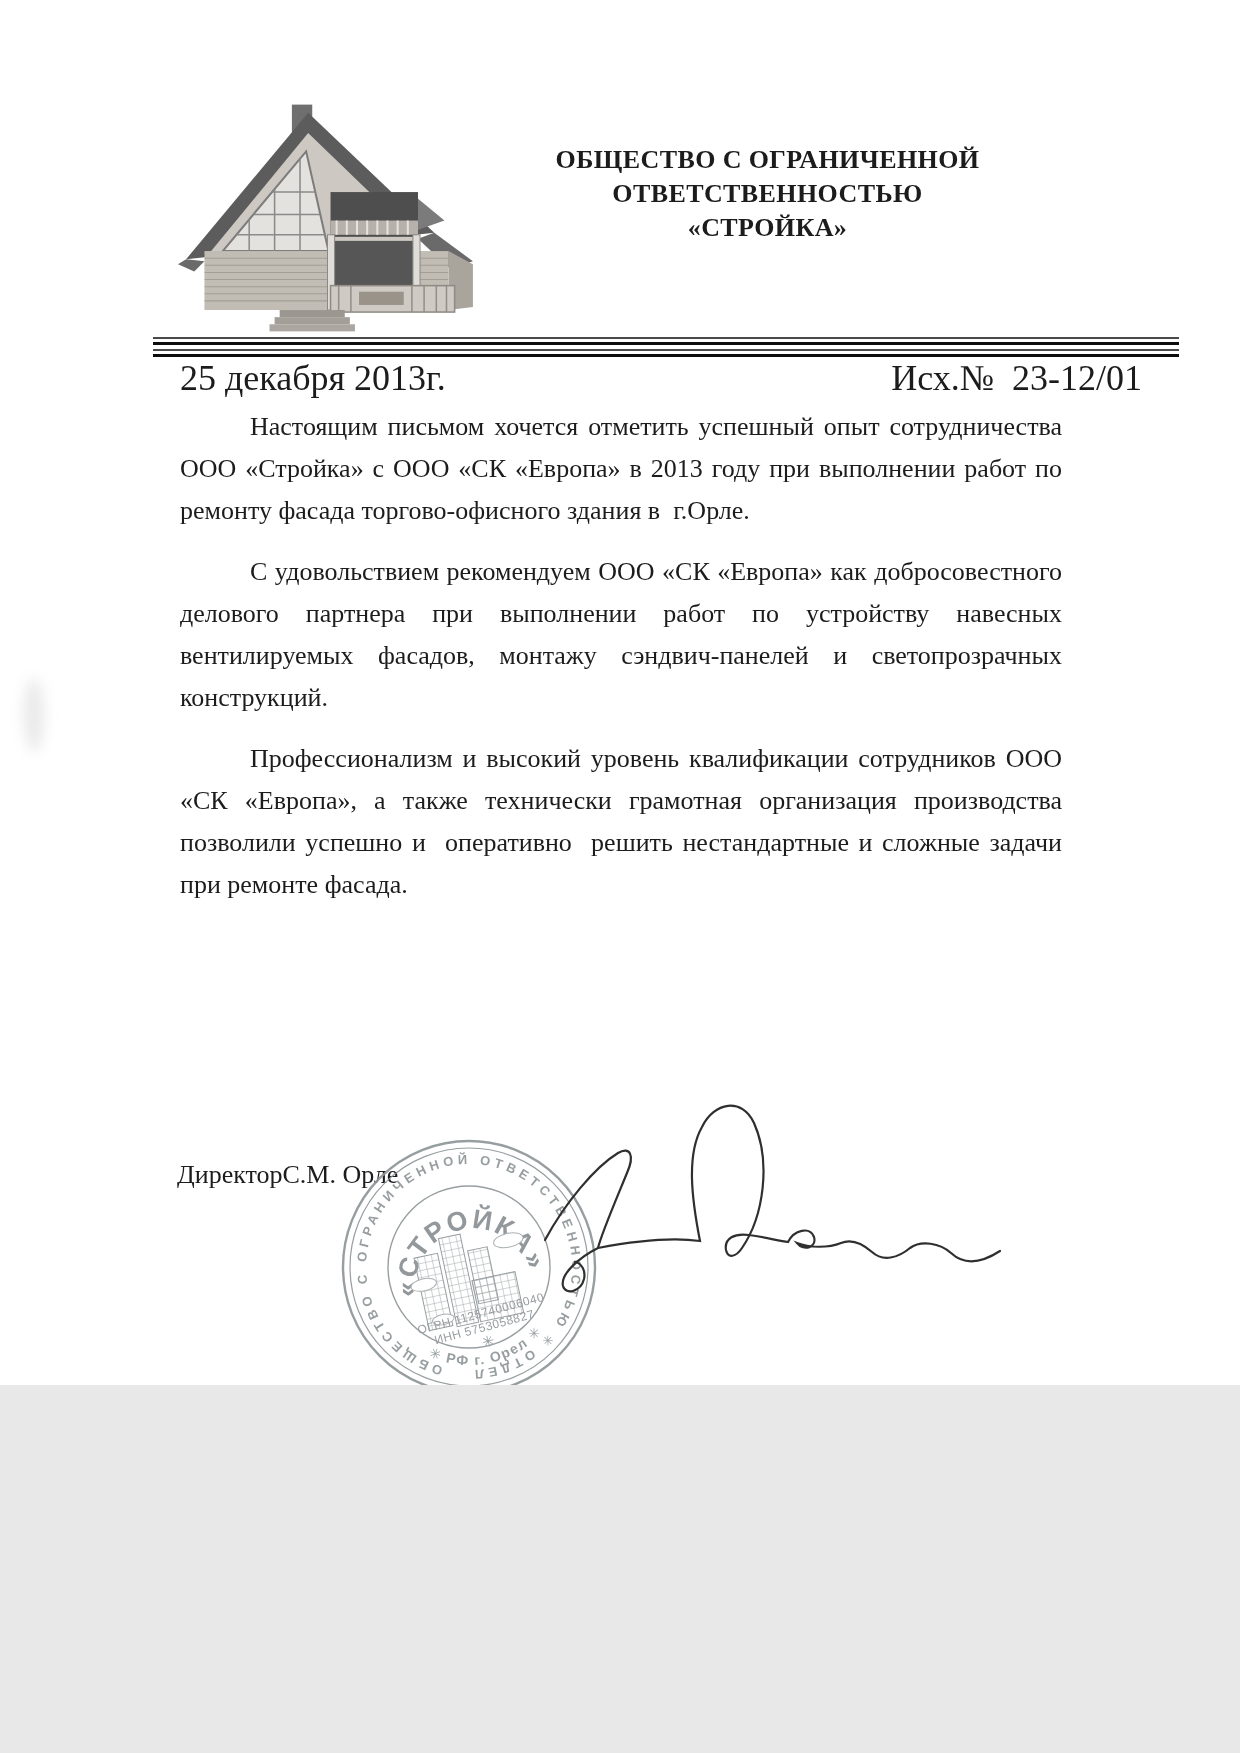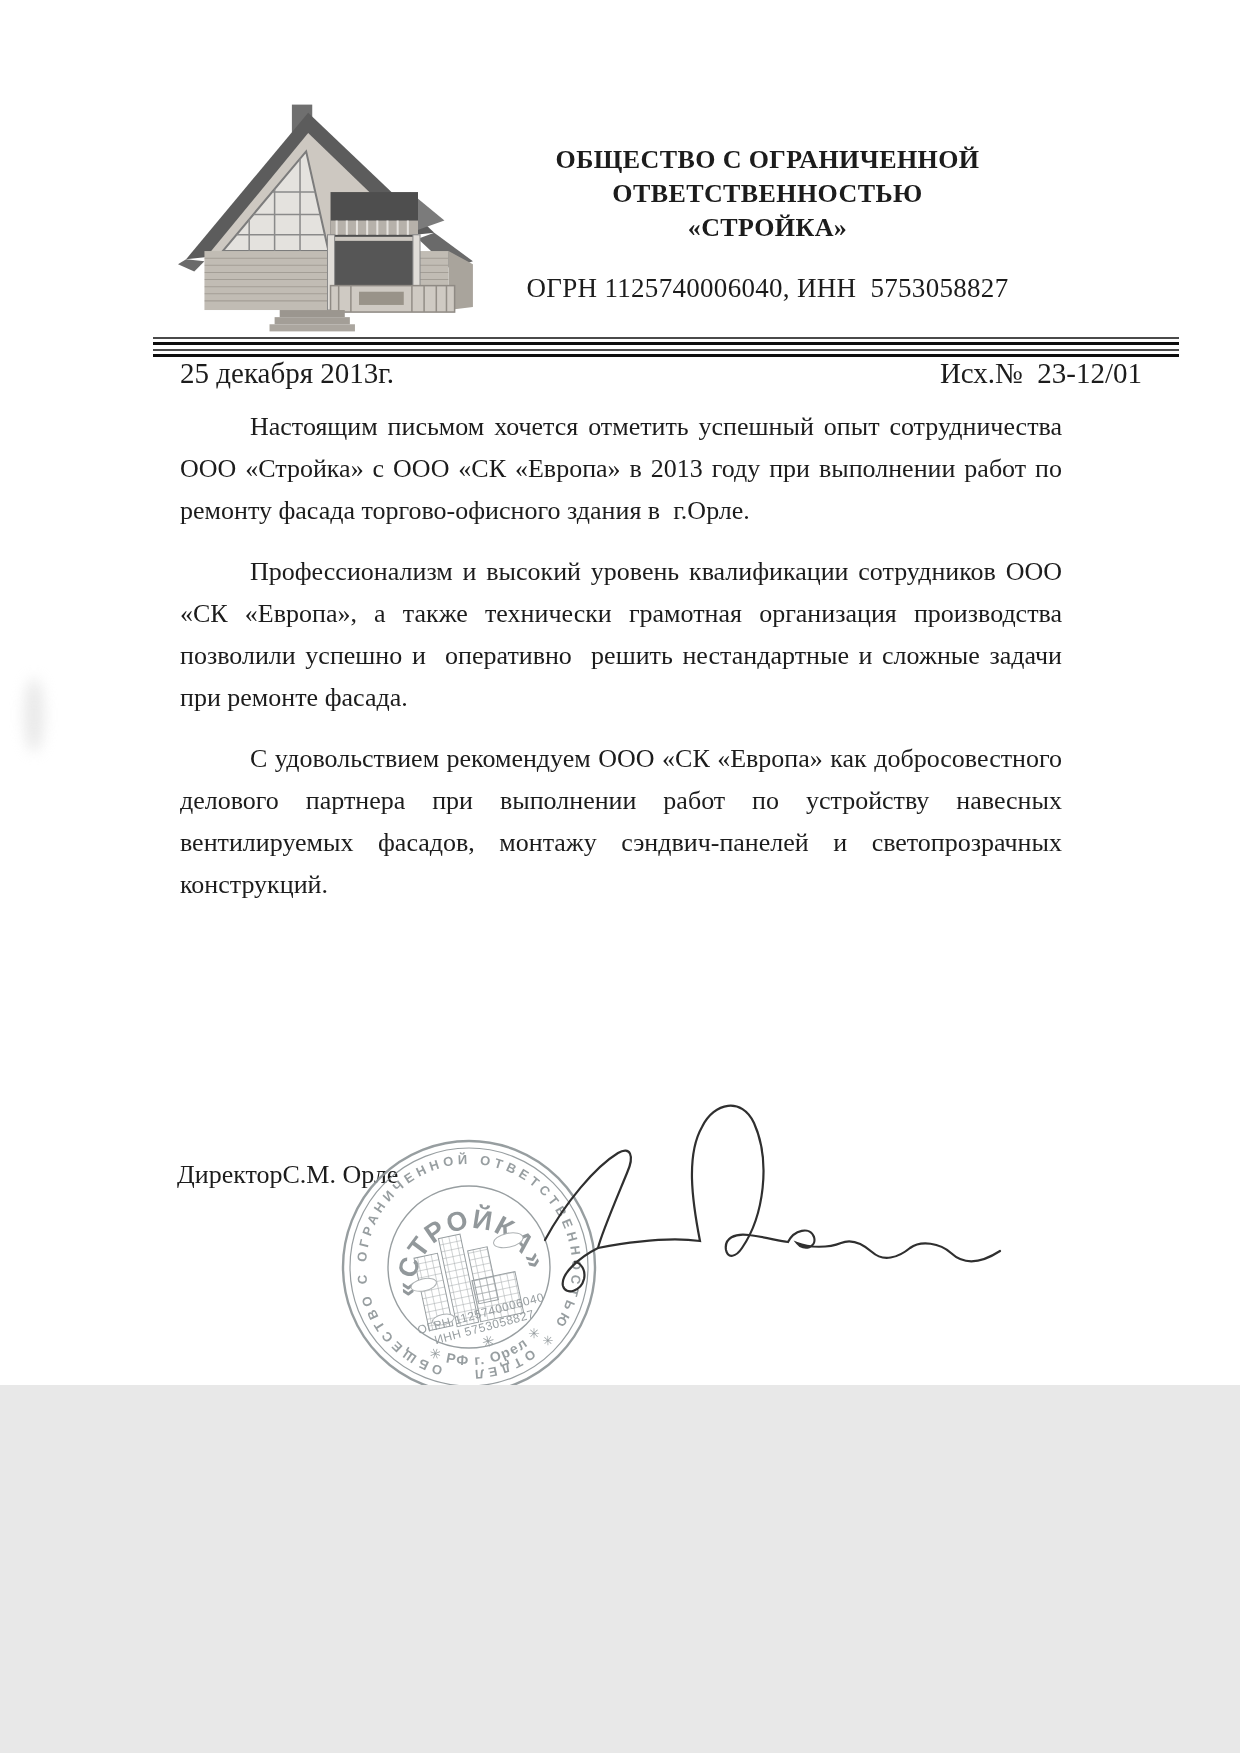--- a/index.html
+++ b/index.html
@@ -14,21 +14,21 @@
   .header-text{position:absolute;left:455px;top:143px;width:625px;text-align:center;}
   .company-line{font-weight:bold;font-size:26px;line-height:34px;letter-spacing:.4px;}
   .reg-line{font-size:27px;margin-top:28px;letter-spacing:.3px;}
   
   .rule{position:absolute;left:153px;width:1026px;height:3px;
         border-top:2px solid #4a4a4a;border-bottom:3px solid #0d0d0d;}
   .rule-1{top:337px;}
   .rule-2{top:349px;}
   
   .meta-row{position:absolute;left:180px;top:357px;width:962px;
-            display:flex;justify-content:space-between;font-size:29px;}
+            display:flex;justify-content:space-between;font-size:36px;}
   
   .body-block{position:absolute;left:180px;top:406px;width:882px;}
   .body-block p{
     margin:0 0 19px 0;font-size:26px;line-height:42px;
     text-align:justify;text-indent:70px;
   }
   
   .sig-row{position:absolute;left:177px;top:1160px;width:975px;
            display:flex;justify-content:flex-start;font-size:26px;}
   
@@ -123,35 +123,34 @@
 
       <rect x="100" y="208" width="64" height="7" fill="#9b968f"></rect>
       <rect x="95" y="215" width="74" height="7" fill="#a39e97"></rect>
       <rect x="90" y="222" width="84" height="7" fill="#aba69f"></rect>
     </svg>
   </div>
 
   <div class="header-text">
     <div class="company-line">ОБЩЕСТВО С ОГРАНИЧЕННОЙ ОТВЕТСТВЕННОСТЬЮ</div>
     <div class="company-line">«СТРОЙКА»</div>
-    <div class="reg-line">ОГРН 1125740006040, ИНН&nbsp; 5753058827</div>
   </div>
 
   <div class="rule rule-1"></div>
   <div class="rule rule-2"></div>
 
   <div class="meta-row">
     <span>25 декабря 2013г.</span>
     <span>Исх.№&nbsp; 23-12/01</span>
   </div>
 
   <div class="body-block">
     <p>Настоящим письмом хочется отметить успешный опыт сотрудничества ООО «Стройка» с ООО «СК «Европа» в 2013 году при выполнении работ по ремонту фасада торгово-офисного здания в&nbsp; г.Орле.</p>
+    <p>С удовольствием рекомендуем ООО «СК «Европа» как добросовестного делового партнера при выполнении работ по устройству навесных вентилируемых фасадов, монтажу сэндвич-панелей и светопрозрачных конструкций.</p>
     <p>Профессионализм и высокий уровень квалификации сотрудников ООО «СК «Европа», а также технически грамотная организация производства позволили успешно и&nbsp; оперативно&nbsp; решить нестандартные и сложные задачи при ремонте фасада.</p>
-    <p>С удовольствием рекомендуем ООО «СК «Европа» как добросовестного делового партнера при выполнении работ по устройству навесных вентилируемых фасадов, монтажу сэндвич-панелей и светопрозрачных конструкций.</p>
   </div>
 
   <div class="sig-row">
     <span>Директор</span>
     <span>С.М. Орле</span>
   </div>
 
   <div class="stamp-wrap">
     <svg viewBox="-131 -131 262 262" width="262" height="262">
       <defs>

